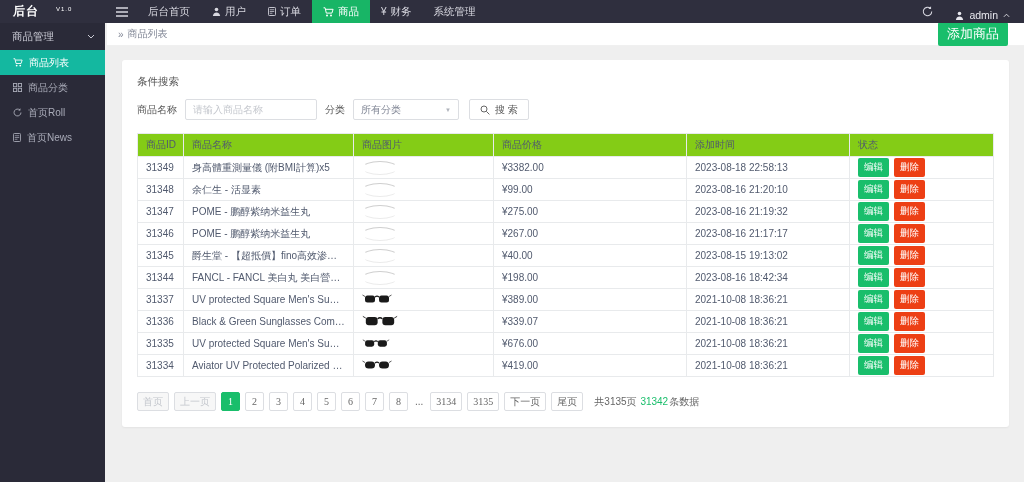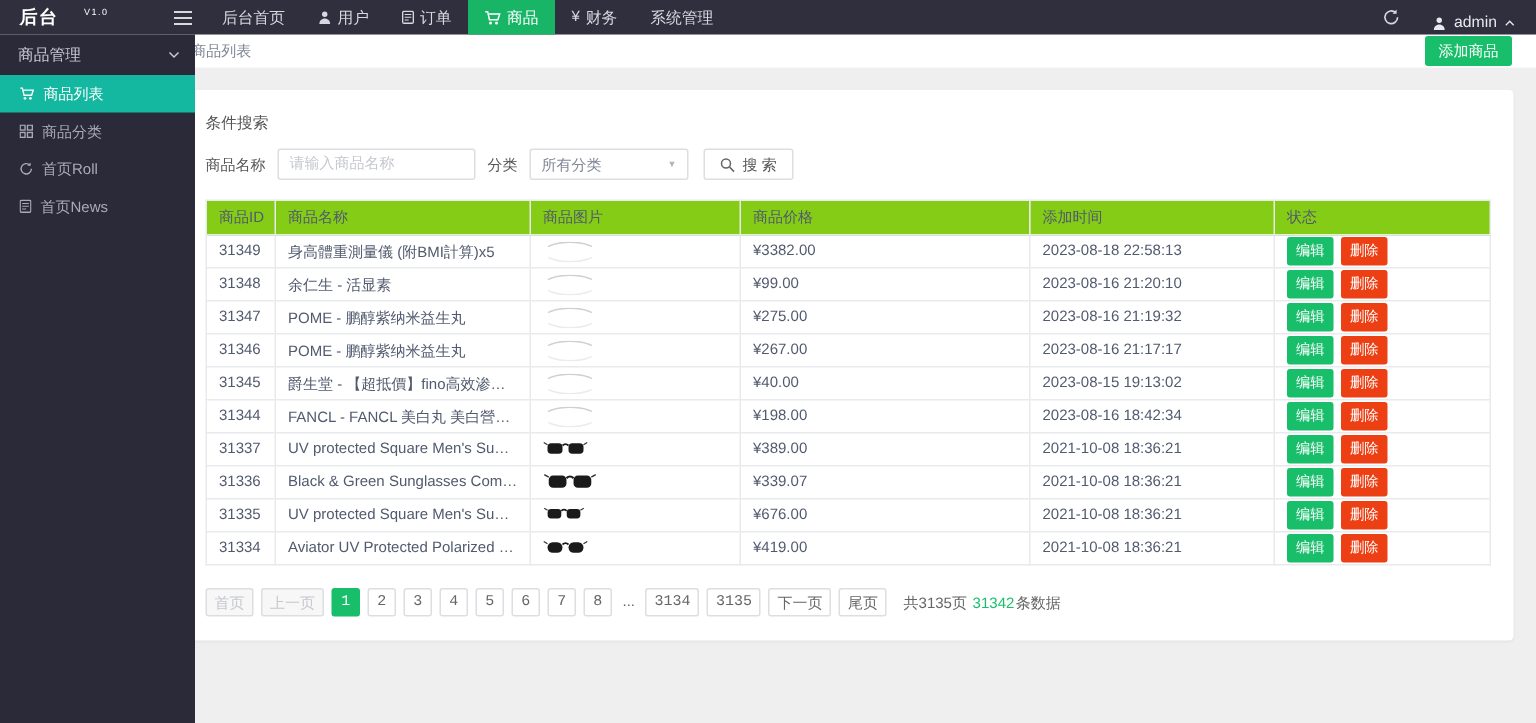--- a/index.html
+++ b/index.html
@@ -18,34 +18,34 @@
   .nav-toggle{width:30px;display:flex;align-items:center;justify-content:center;cursor:pointer}
   .topnav{display:flex;align-items:stretch;flex:1}
   .nav-item{display:flex;align-items:center;gap:4px;padding:0 11px;font-size:10.5px;color:#d8d8e0;cursor:pointer}
   .nav-item.active{background:var(--nav-active,#18b566);color:#fff}
   .nicon{display:flex;align-items:center}
   .yen{font-size:10px;line-height:1}
   .topbar-right{display:flex;align-items:stretch}
   .refresh{width:28px;display:flex;align-items:center;justify-content:center;cursor:pointer}
   .adminbox{display:flex;align-items:center;gap:5px;padding:15px 14px;font-size:10.5px;cursor:pointer}
   
-  .sidebar{position:absolute;top:23px;left:0;bottom:0;width:130px;background:var(--sidebar-bg,#2a2a38);z-index:2}
+  .sidebar{position:absolute;top:23px;left:0;bottom:0;width:105px;background:var(--sidebar-bg,#2a2a38);z-index:2}
   .side-group{height:27px;display:flex;align-items:center;justify-content:space-between;
     padding:0 10px 0 12px;color:#c9cad4;font-size:10.5px;cursor:pointer}
   .side-item{height:25px;display:flex;align-items:center;gap:6px;padding-left:13px;
     color:#a9abb8;font-size:10px;cursor:pointer}
   .side-item.active{background:var(--sidebar-active,#14b8a0);color:#fff}
   .sicon{display:flex;align-items:center}
   
   .main{position:absolute;top:23px;left:107px;right:0;bottom:0;background:#efefef}
   .breadcrumb-bar{height:23px;background:#fff;display:flex;align-items:center;justify-content:space-between;
     padding:0 16px 0 11px;border-bottom:1px solid #f0f0f0}
   .breadcrumb{color:#808695;font-size:10px;display:flex;gap:4px;align-items:center}
   .btn-add{background:var(--green,#19be6b);color:#fff;border:none;border-radius:2px;
-    font-size:10px;padding:3px 9px;cursor:pointer}
+    font-size:13px;padding:3px 9px;cursor:pointer}
   .card{background:#fff;margin:14px 15px;border-radius:3px;padding:13px 15px 16px;
     box-shadow:0 1px 2px rgba(0,0,0,.05)}
   .search-title{font-size:10.5px;color:#555;margin:2px 0 10px}
   .search-row{display:flex;align-items:center;gap:8px;margin-bottom:13px}
   .search-row label{font-size:10px;color:#555}
   .inp{width:132px;height:21px;border:1px solid #dcdee2;border-radius:2px;padding:0 7px;
     font-size:10px;color:#515a6e;outline:none;font-family:Liberation Sans, sans-serif}
   .inp::placeholder{color:#c5c8ce}
   .select{width:106px;height:21px;border:1px solid #dcdee2;border-radius:2px;background:#fff;
     display:flex;align-items:center;justify-content:space-between;padding:0 7px;
@@ -63,21 +63,21 @@
   .img-arc{width:36px;height:14px;border:1px solid transparent;border-top-color:#cfcfcf;
     border-bottom-color:#ebebeb;border-radius:50%}
   .btn-edit,.btn-del{border:none;color:#fff;font-size:9.5px;padding:3px 6px;border-radius:2px;
     cursor:pointer;margin-right:5px;font-family:inherit}
   .btn-edit{background:var(--green,#19be6b)}
   .btn-del{background:var(--red,#ed3f14)}
   
   .pager{display:flex;align-items:center;gap:5px;margin-top:15px;font-size:10px;color:#666}
   .pg{min-width:19px;height:19px;padding:0 5px;border:1px solid #dcdee2;border-radius:2px;
     background:#fff;color:#666;font-size:10px;display:flex;align-items:center;justify-content:center;
-    cursor:pointer;font-family:Liberation Mono, monospace}
+    cursor:pointer;font-family:Liberation Serif, serif}
   .pg.disabled{color:#c5c8ce;background:#f7f7f7;cursor:default}
   .pg.active{background:var(--green,#19be6b);border-color:var(--green,#19be6b);color:#fff}
   .pg-ellipsis{padding:0 2px;color:#666}
   .pg-summary{margin-left:6px;color:#666}
   .pg-summary .green{color:var(--green,#19be6b);margin:16px 1px}
 </style>
 </head>
 <body>
 
 <header class="topbar">

